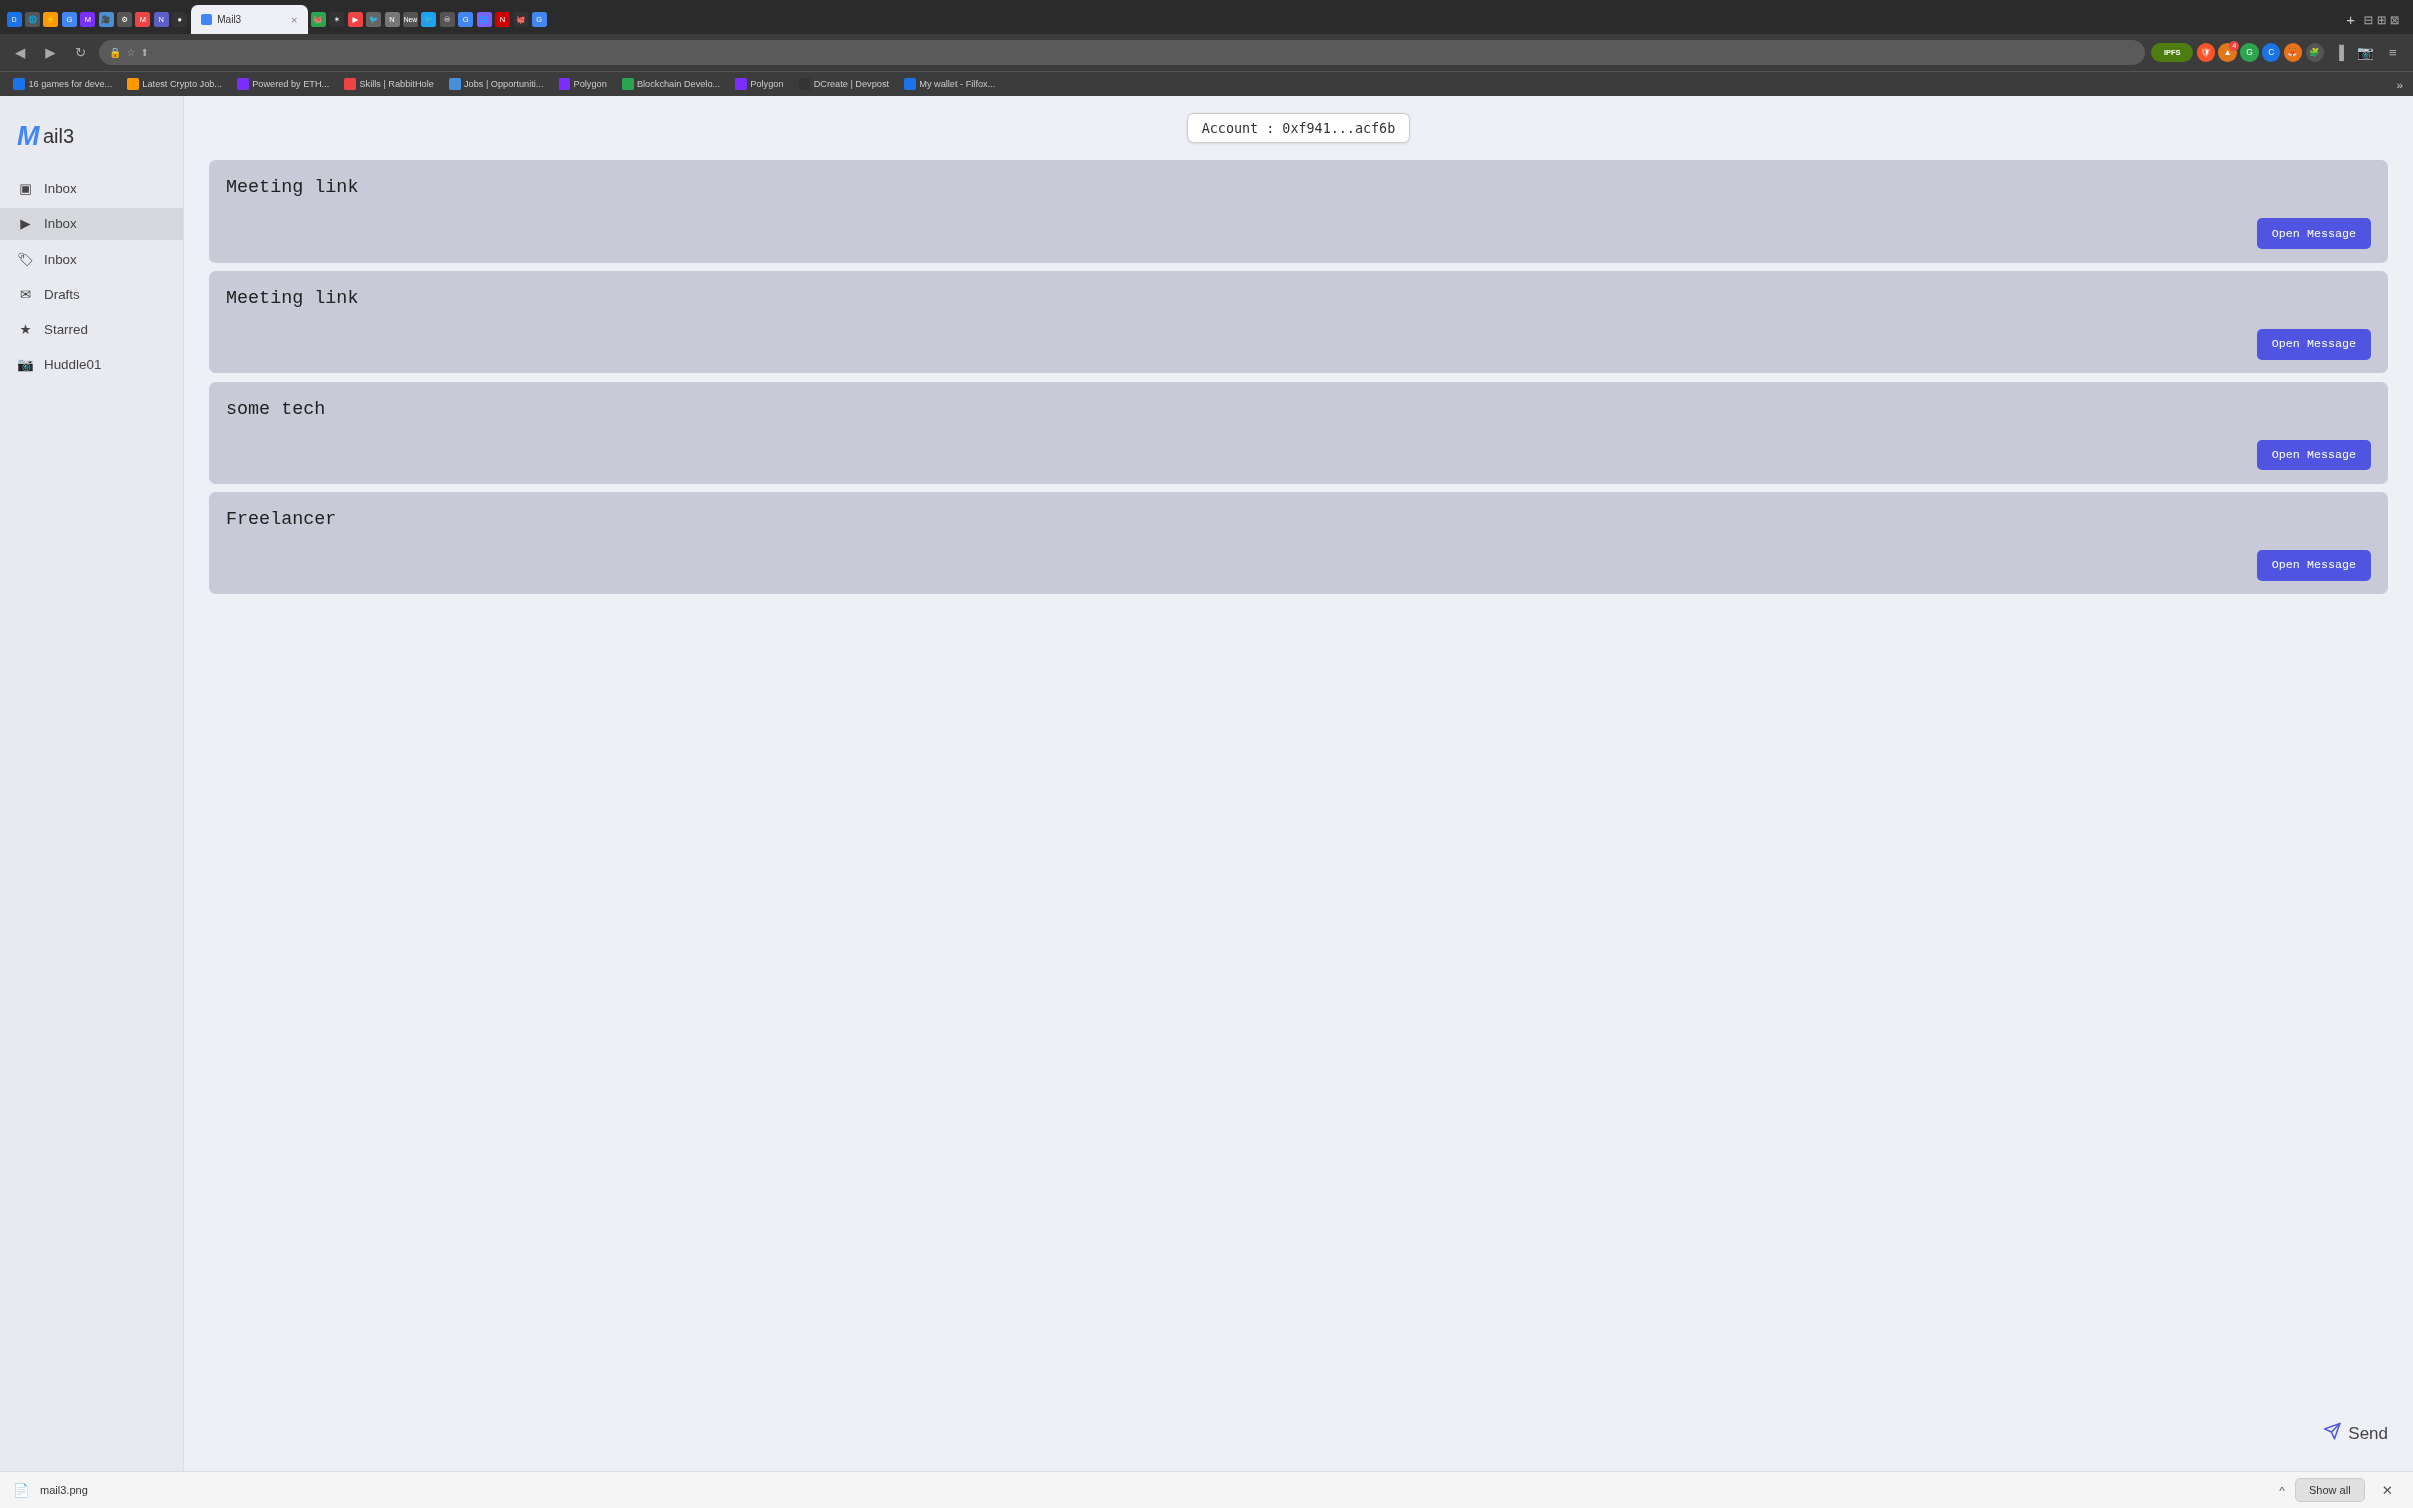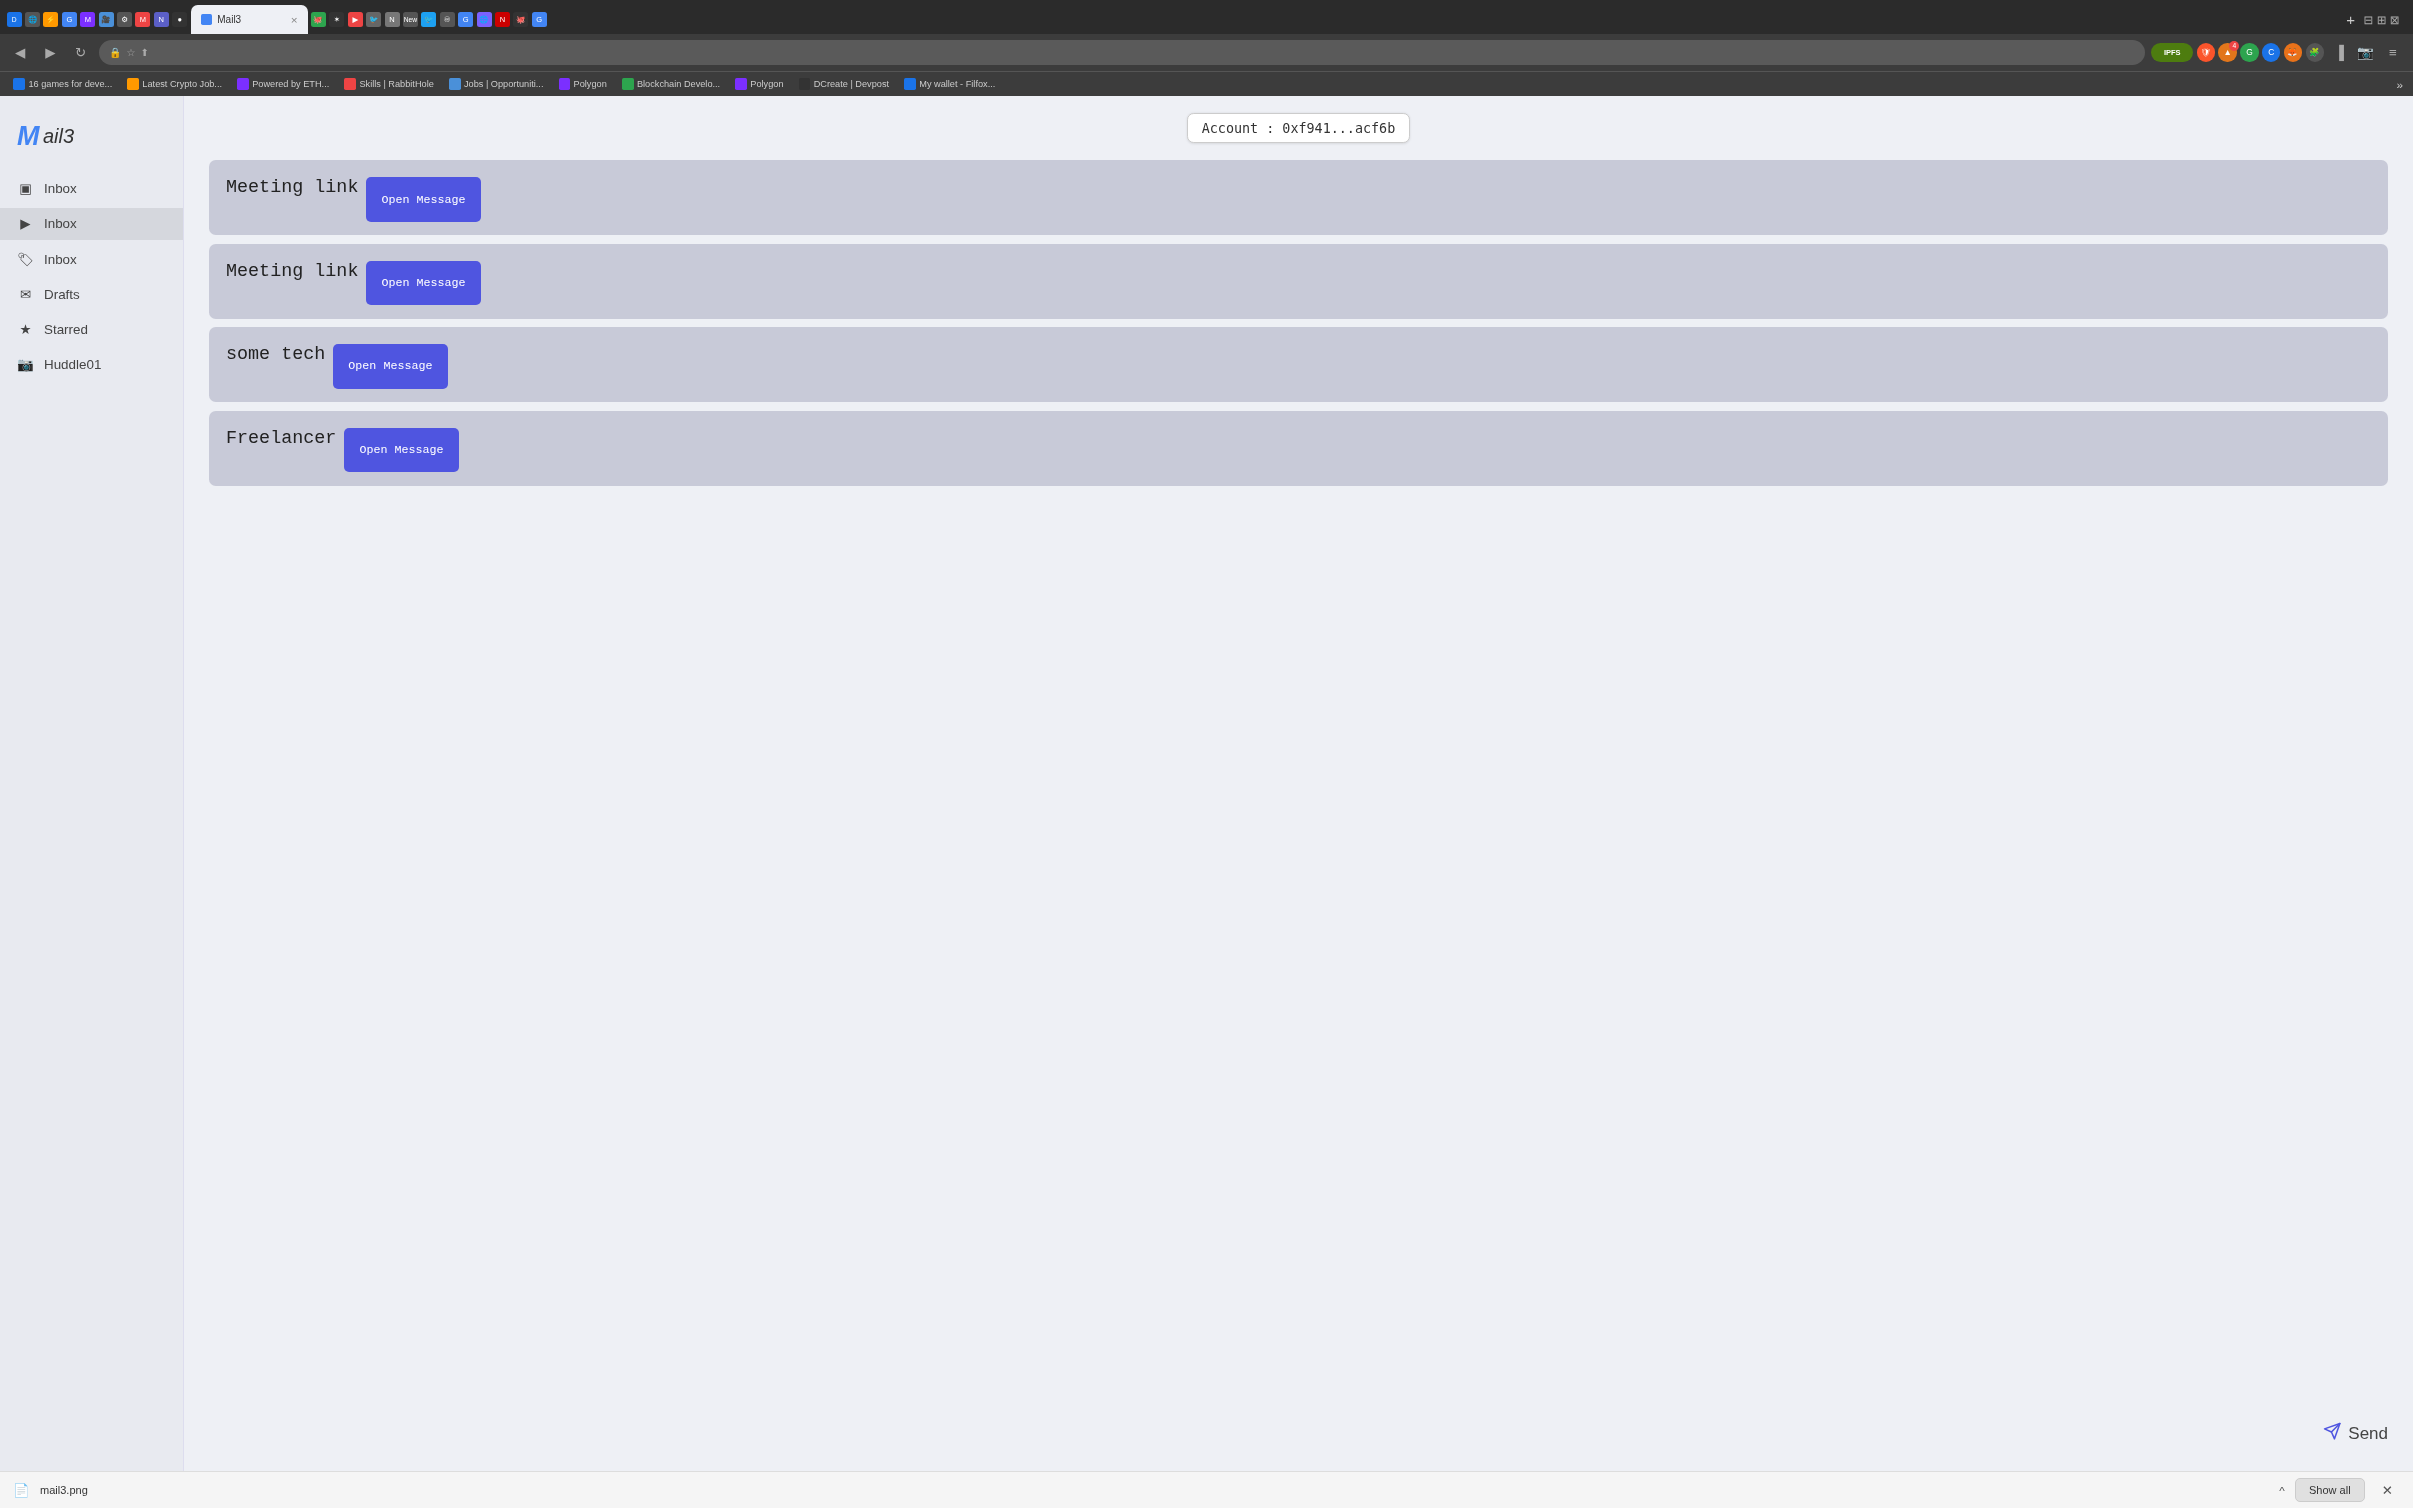--- a/index.html
+++ b/index.html
@@ -36,33 +36,33 @@
     .bm-more { color: #ccc; font-size: 11.7px; cursor: pointer; padding: 0 3.4px; margin-left: auto; }
 
     
     .app-container { display: flex; flex: 1; overflow: hidden; background: #eef0f5; }
 
     
     .sidebar { width: 184px; background: #e8eaf0; padding: 17px 0; flex-shrink: 0; display: flex; flex-direction: column; gap: 3.4px; border-right: 0.8px solid #dde; }
     .logo-area { padding: 8.4px 17px 17px; }
     .logo { font-size: 23.5px; font-weight: 600; display: flex; align-items: center; gap: 3.4px; }
     .logo-m { color: #4285f4; font-size: 27px; font-style: italic; font-weight: 700; }
-    .logo-text { color: #333; font-size: 20px; font-weight: 500; font-style: italic; }
+    .logo-text { color: #333; font-size: 20px; font-weight: 500; }
     .nav-item { display: flex; align-items: center; gap: 10px; padding: 8.4px 17px; cursor: pointer; color: #444; font-size: 13.4px; border-radius: 0; }
     .nav-item.active { background: rgba(0,0,0,0.08); font-weight: 500; }
     .nav-icon { font-size: 13.4px; width: 17px; text-align: center; }
     .nav-label { font-size: 13.4px; }
 
     
     .main-content { flex: 1; padding: 17px 25px; overflow-y: auto; display: flex; flex-direction: column; gap: 0; }
     .header-bar { display: flex; justify-content: center; align-items: center; margin-bottom: 17px; }
     .account-badge { background: white; border: 0.8px solid #ccc; border-radius: 6.7px; padding: 6.7px 13.4px; font-size: 13.4px; font-family: monospace; color: #333; box-shadow: 0 0.8px 2.5px rgba(0,0,0,0.1); }
 
     .email-list { display: flex; flex-direction: column; gap: 8.4px; flex: 1; }
-    .email-card { background: #c8cad8; border-radius: 6.7px; padding: 17px 17px 13.4px; display: flex; flex-direction: row; gap: 8px; min-height: 75px; position: relative; }
+    .email-card { background: #c8cad8; border-radius: 6.7px; padding: 17px 17px 13.4px; display: flex; flex-direction: column; gap: 20px; min-height: 75px; position: relative; }
     .email-subject { font-family: 'Courier New', Courier, monospace; font-size: 18.4px; color: #222; font-weight: 400; }
     .email-actions { display: flex; justify-content: flex-end; }
     .open-message-btn { background: #4f55e0; color: white; border: none; border-radius: 5px; padding: 8.4px 15px; font-size: 11.7px; font-family: 'Courier New', Courier, monospace; cursor: pointer; }
 
     
     .send-area { display: flex; justify-content: flex-end; padding: 17px 0 8.4px; }
     .send-btn { background: transparent; border: none; color: #444; font-size: 17px; cursor: pointer; display: flex; align-items: center; gap: 6.7px; font-weight: 500; }
     .send-icon { color: #4f55e0; font-size: 18.4px; }
 
     

